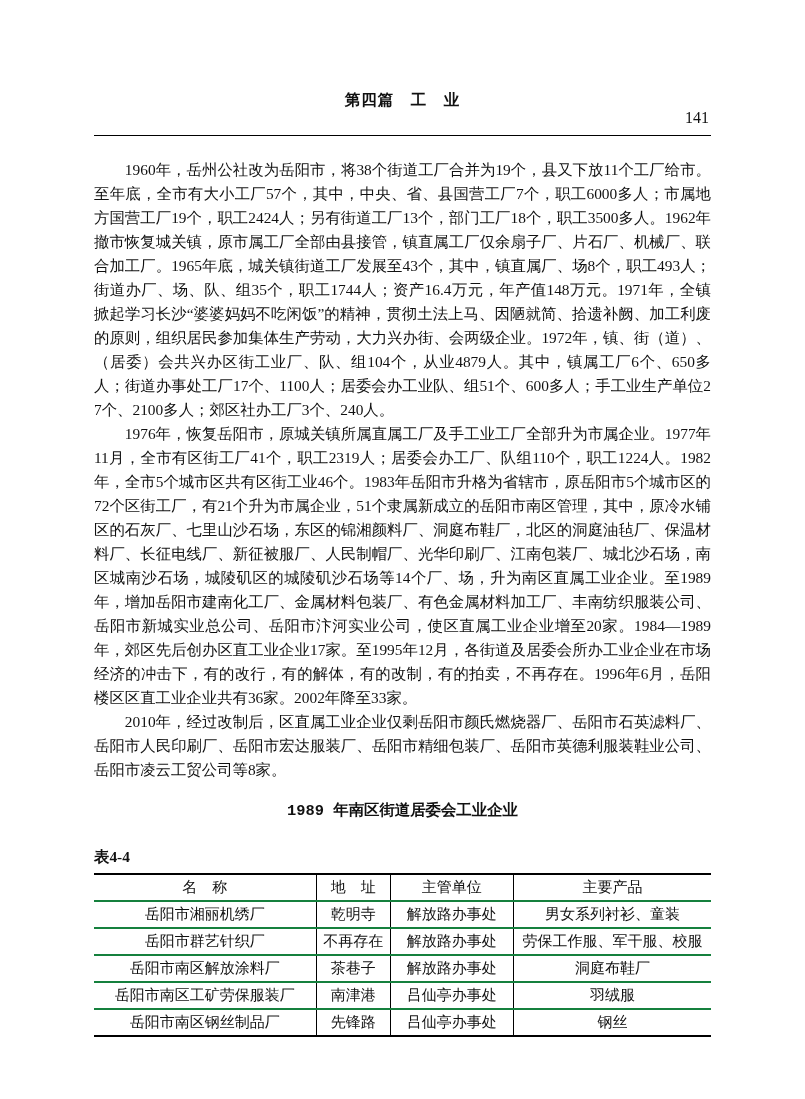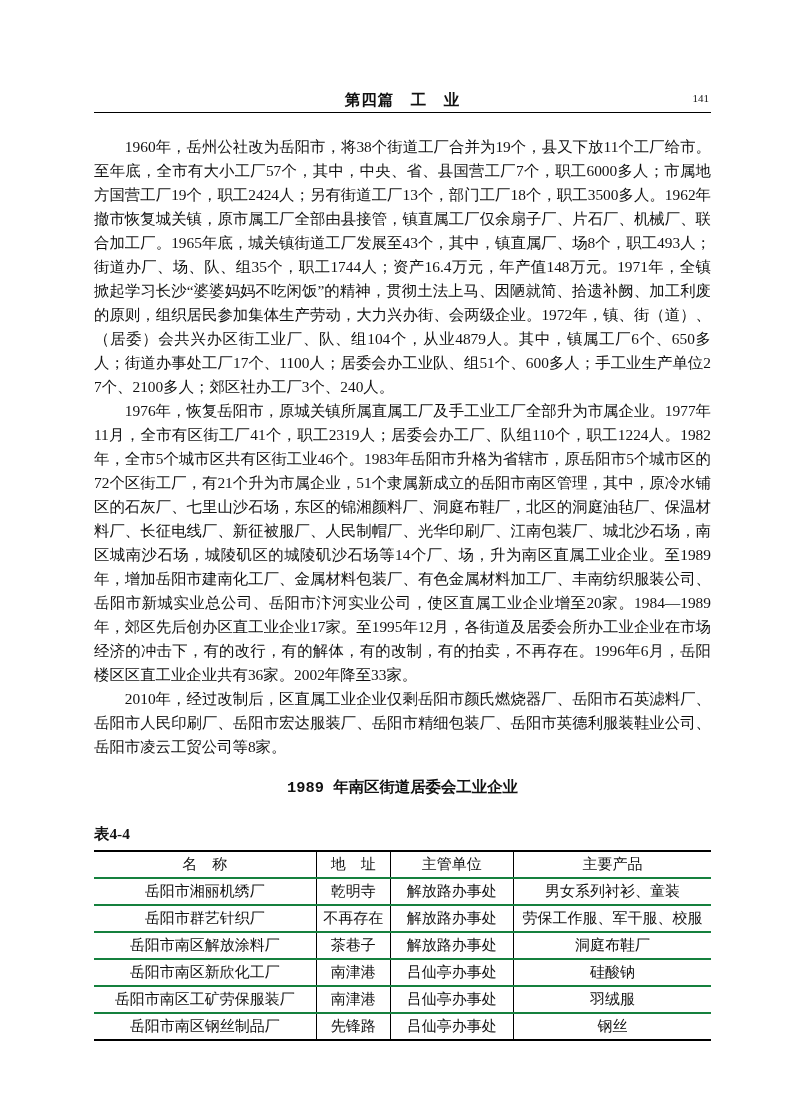--- a/index.html
+++ b/index.html
@@ -16,34 +16,34 @@
     position: relative;
   }
   .content {
     width: 617px;
     margin: 0 auto;
     padding-top: 90px;
   }
   .page-header {
     position: relative;
     text-align: center;
-    padding-bottom: 1px;
+    padding-bottom: 24px;
     border-bottom: 1.5px solid #000000;
   }
   .header-title {
     font-weight: bold;
     font-size: 15.5px;
     letter-spacing: 1px;
   }
   .page-number {
     position: absolute;
     right: 2px;
     bottom: 8px;
     font-weight: normal;
-    font-size: 11px;
+    font-size: 16px;
   }
   .paragraphs { margin-top: 22px; }
   .para {
     font-size: 15.4px;
     line-height: 24px;
     text-align: justify;
     text-indent: 2em;
     word-break: break-all;
   }
   .table-title {
@@ -134,26 +134,20 @@
             <td>解放路办事处</td>
             <td>劳保工作服、军干服、校服</td>
           </tr>
           <tr>
             <td>岳阳市南区解放涂料厂</td>
             <td>茶巷子</td>
             <td>解放路办事处</td>
             <td>洞庭布鞋厂</td>
           </tr>
           <tr>
-            <td>岳阳市南区新欣化工厂</td>
-            <td>南津港</td>
-            <td>吕仙亭办事处</td>
-            <td>硅酸钠</td>
-          </tr>
-          <tr>
             <td>岳阳市南区工矿劳保服装厂</td>
             <td>南津港</td>
             <td>吕仙亭办事处</td>
             <td>羽绒服</td>
           </tr>
           <tr>
             <td>岳阳市南区钢丝制品厂</td>
             <td>先锋路</td>
             <td>吕仙亭办事处</td>
             <td>钢丝</td>

